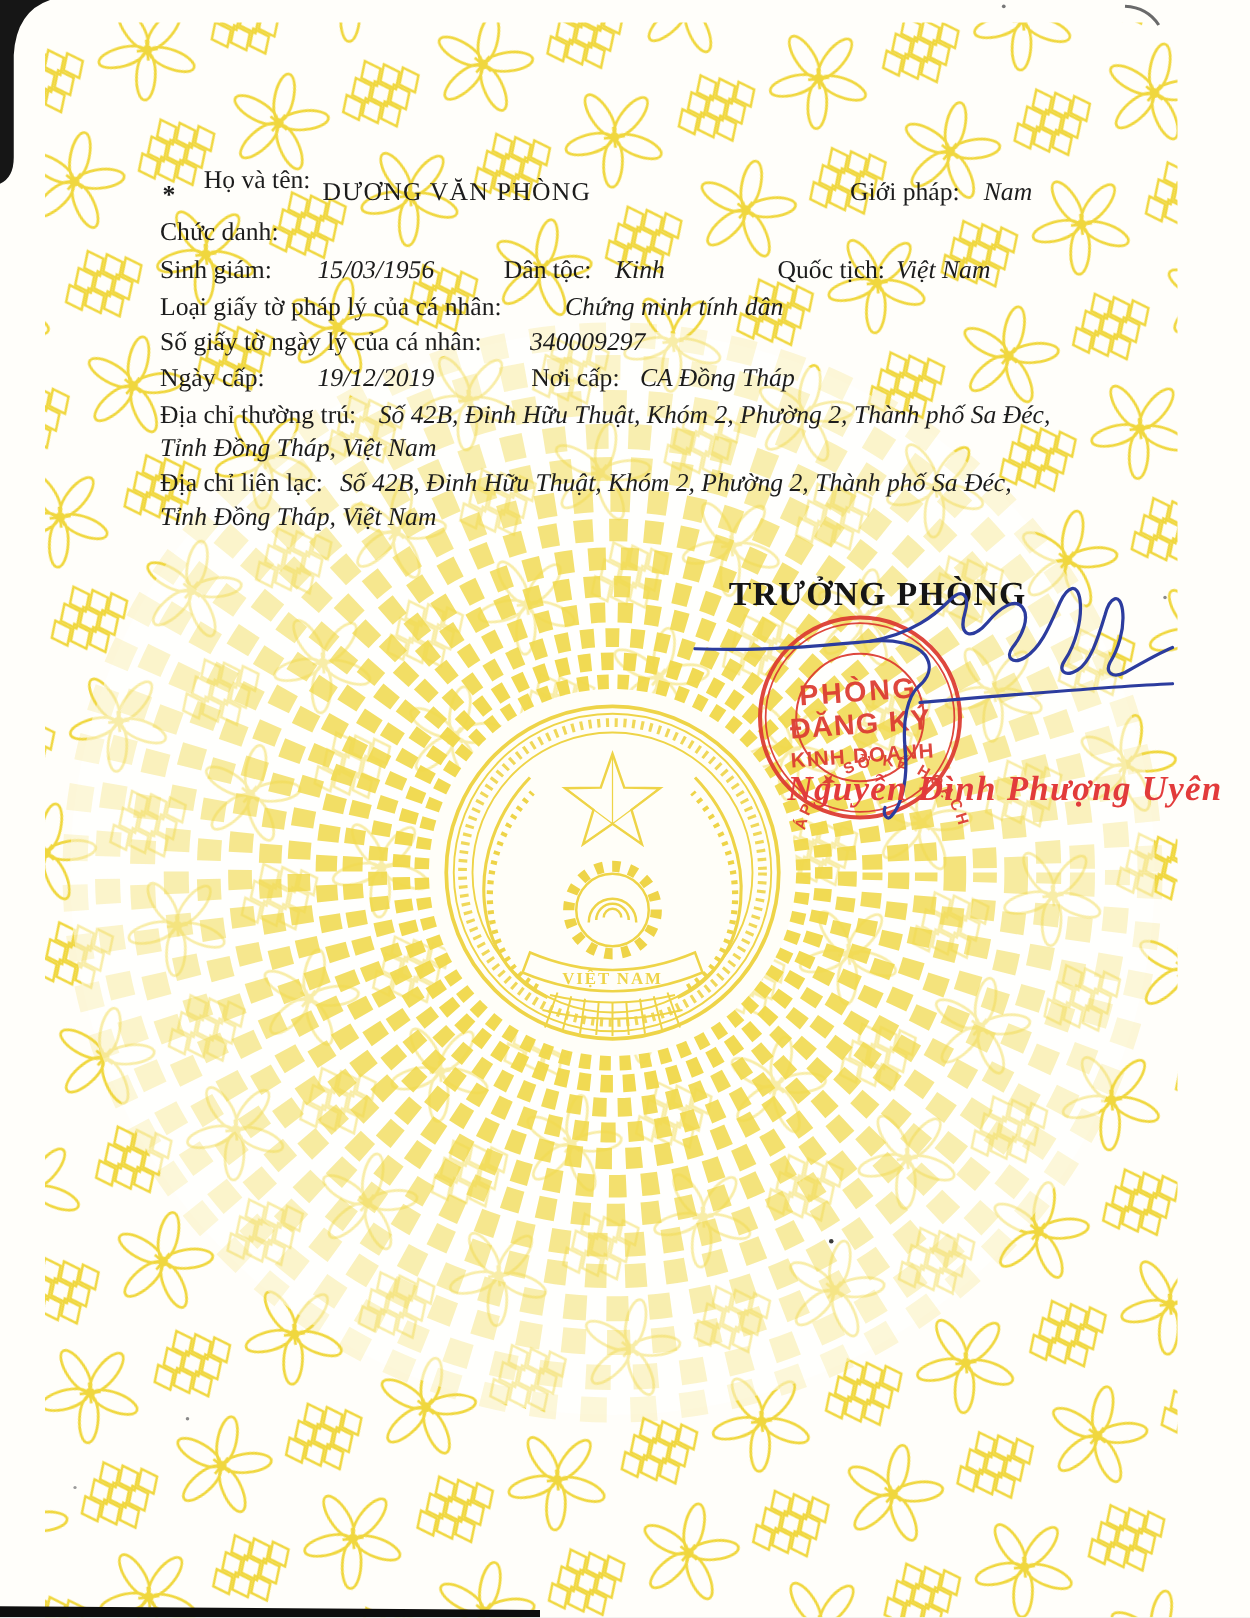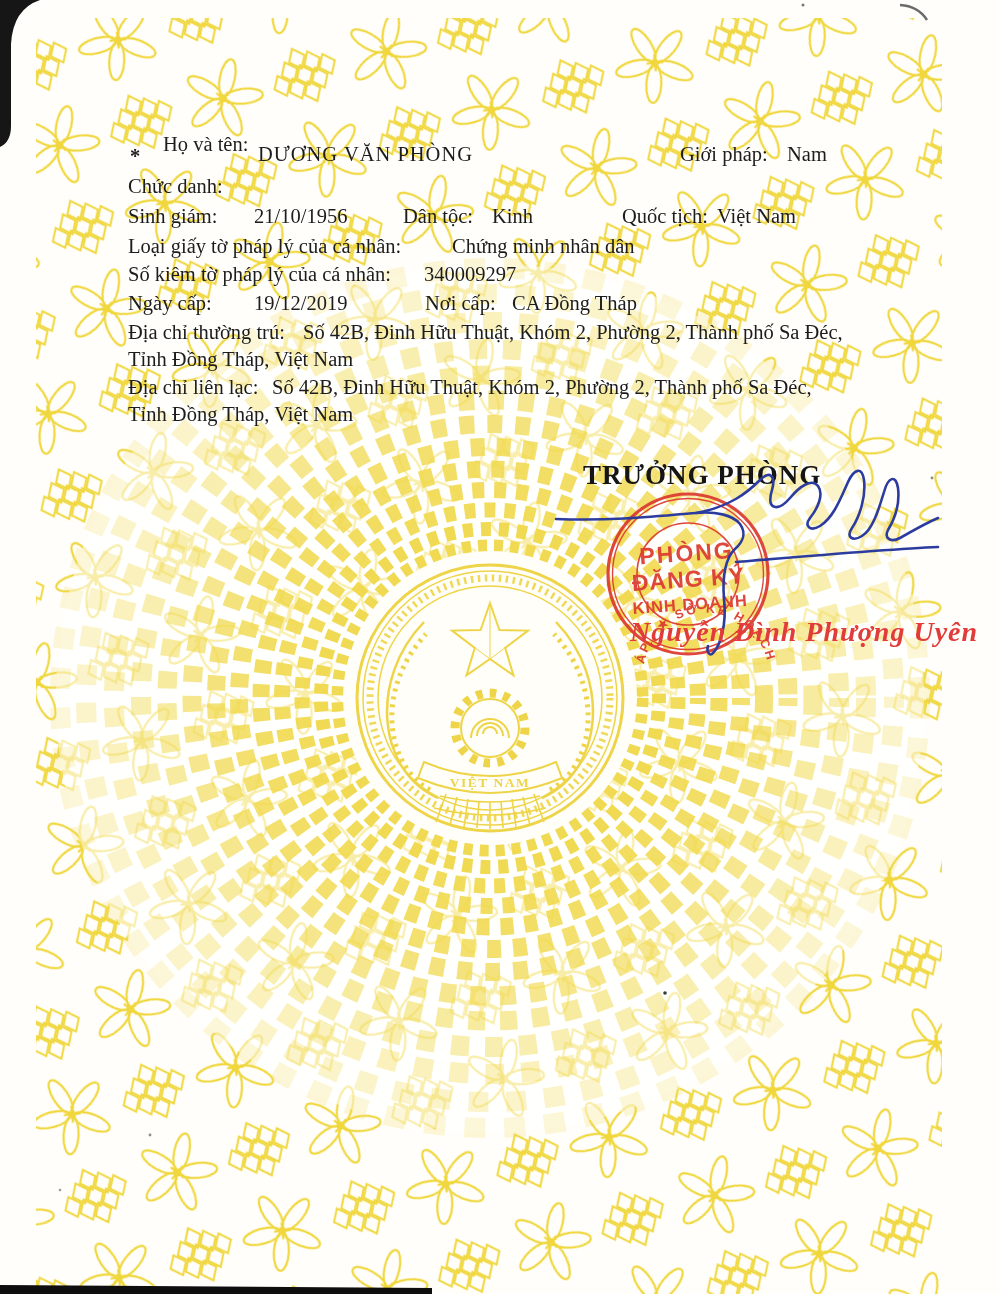--- a/index.html
+++ b/index.html
@@ -4,21 +4,21 @@
 <style>
   html,body{margin:0;padding:0;background:#e8e8e8;}
   .page{
     position:relative;width:1000px;height:1294px;margin:0 auto;
     background:#fffefa;overflow:hidden;
     font-family:"Liberation Serif",serif;color:#1c1c1c;
   }
   svg{display:block;}
   .layer{position:absolute;left:0;top:0;pointer-events:none;}
   .frag{position:absolute;white-space:nowrap;font-size:20.5px;line-height:1.2;z-index:5;}
-  .val{}
+  .val{font-style:italic;}
   .caps{letter-spacing:1px;}
   .sign-title{
     position:absolute;left:583px;top:460px;z-index:5;
     font-size:27px;font-weight:bold;letter-spacing:1px;white-space:nowrap;color:#151515;
   }
   .signer-name{
     position:absolute;left:630px;top:616px;z-index:8;
     font-size:28px;font-weight:bold;font-style:italic;white-space:nowrap;
     color:#e23b3b;letter-spacing:1px;
   }
@@ -140,30 +140,30 @@
 
   <span class="frag" style="left:130px;top:144px;font-weight:bold">*</span>
   <span class="frag" style="left:163px;top:132px">Họ và tên:</span>
   <span class="frag caps" style="left:258px;top:142px">DƯƠNG VĂN PHÒNG</span>
   <span class="frag" style="left:680px;top:142px">Giới pháp:</span>
   <span class="frag val" style="left:787px;top:142px">Nam</span>
 
   <span class="frag" style="left:128px;top:174px">Chức danh:</span>
 
   <span class="frag" style="left:128px;top:204px">Sinh giám:</span>
-  <span class="frag val" style="left:254px;top:204px">21/10/1956</span>
+  <span class="frag val" style="left:254px;top:204px">15/03/1956</span>
   <span class="frag" style="left:403px;top:204px">Dân tộc:</span>
   <span class="frag val" style="left:492px;top:204px">Kinh</span>
   <span class="frag" style="left:622px;top:204px">Quốc tịch:</span>
   <span class="frag val" style="left:717px;top:204px">Việt Nam</span>
 
   <span class="frag" style="left:128px;top:234px">Loại giấy tờ pháp lý của cá nhân:</span>
-  <span class="frag val" style="left:452px;top:234px">Chứng minh nhân dân</span>
-
-  <span class="frag" style="left:128px;top:262px">Số kiêm tờ pháp lý của cá nhân:</span>
+  <span class="frag val" style="left:452px;top:234px">Chứng minh tính dân</span>
+
+  <span class="frag" style="left:128px;top:262px">Số giấy tờ ngày lý của cá nhân:</span>
   <span class="frag val" style="left:424px;top:262px">340009297</span>
 
   <span class="frag" style="left:128px;top:291px">Ngày cấp:</span>
   <span class="frag val" style="left:254px;top:291px">19/12/2019</span>
   <span class="frag" style="left:425px;top:291px">Nơi cấp:</span>
   <span class="frag val" style="left:512px;top:291px">CA Đồng Tháp</span>
 
   <span class="frag" style="left:128px;top:320px">Địa chỉ thường trú:</span>
   <span class="frag val" style="left:303px;top:320px">Số 42B, Đinh Hữu Thuật, Khóm 2, Phường 2, Thành phố Sa Đéc,</span>
   <span class="frag val" style="left:128px;top:347px">Tỉnh Đồng Tháp, Việt Nam</span>

